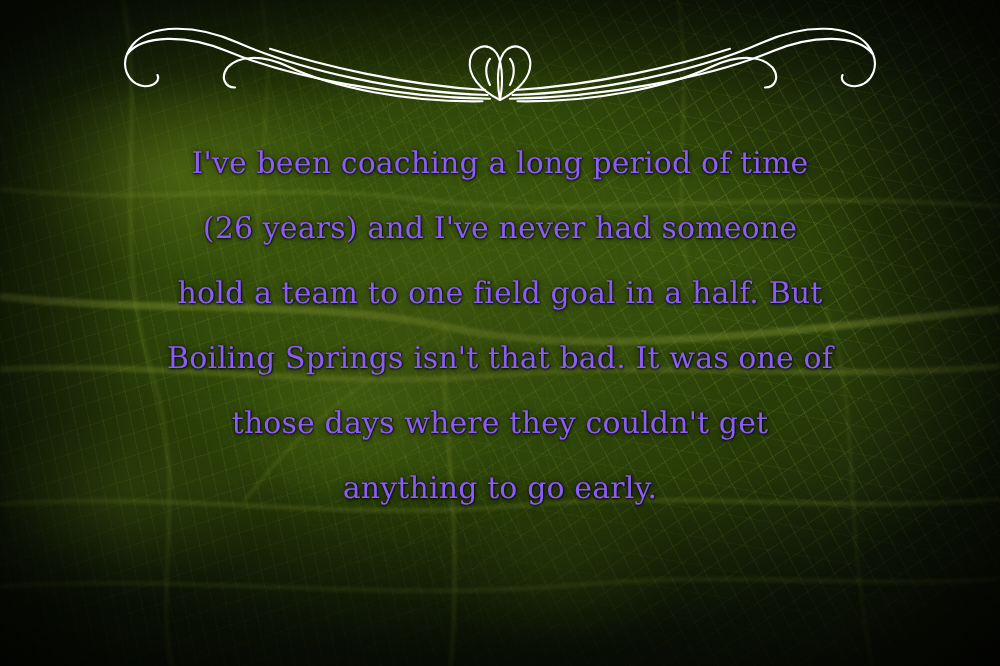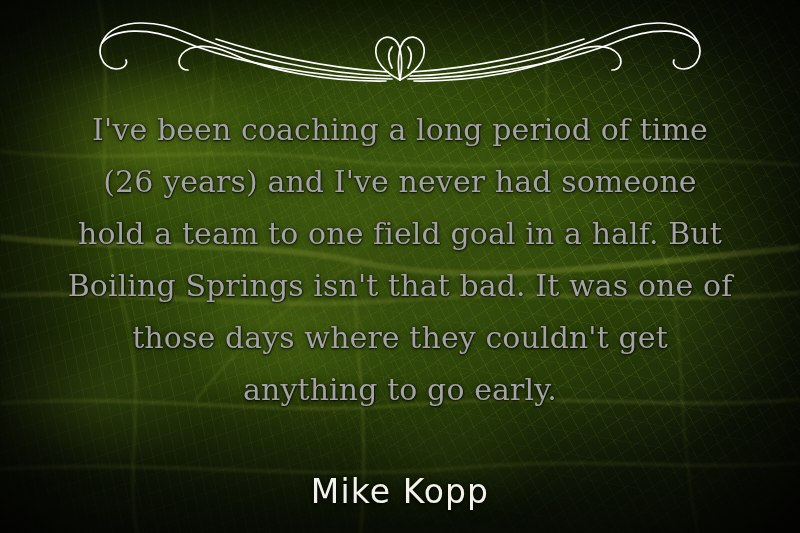--- a/index.html
+++ b/index.html
@@ -101,24 +101,24 @@
     height:78px;
   }
 
   #quote-text {
     position:absolute;
     top:104px;
     left:40px;
     width:720px;
     text-align:center;
     font-family:"DejaVu Serif", serif;
-    font-size:30px;
+    font-size:24px;
     line-height:52px;
     letter-spacing:.1px;
-    color:#a3a3a3;
+    color:#8b5cf6;
     text-shadow:
        0 1px 2px rgba(0,0,0,.85),
        0 0 7px rgba(0,0,0,.55),
        1px 0 1px rgba(0,0,0,.45);
     white-space:pre-line;
   }
 
   #author-name {
     position:absolute;
     top:472px;
@@ -212,17 +212,16 @@
       </g>
     </svg>
 
     <div id="quote-text">I've been coaching a long period of time
 (26 years) and I've never had someone
 hold a team to one field goal in a half. But
 Boiling Springs isn't that bad. It was one of
 those days where they couldn't get
 anything to go early.</div>
 
-    <div id="author-name">Mike Kopp</div>
 
 
   </div>
 </div>
 
 </body></html>

